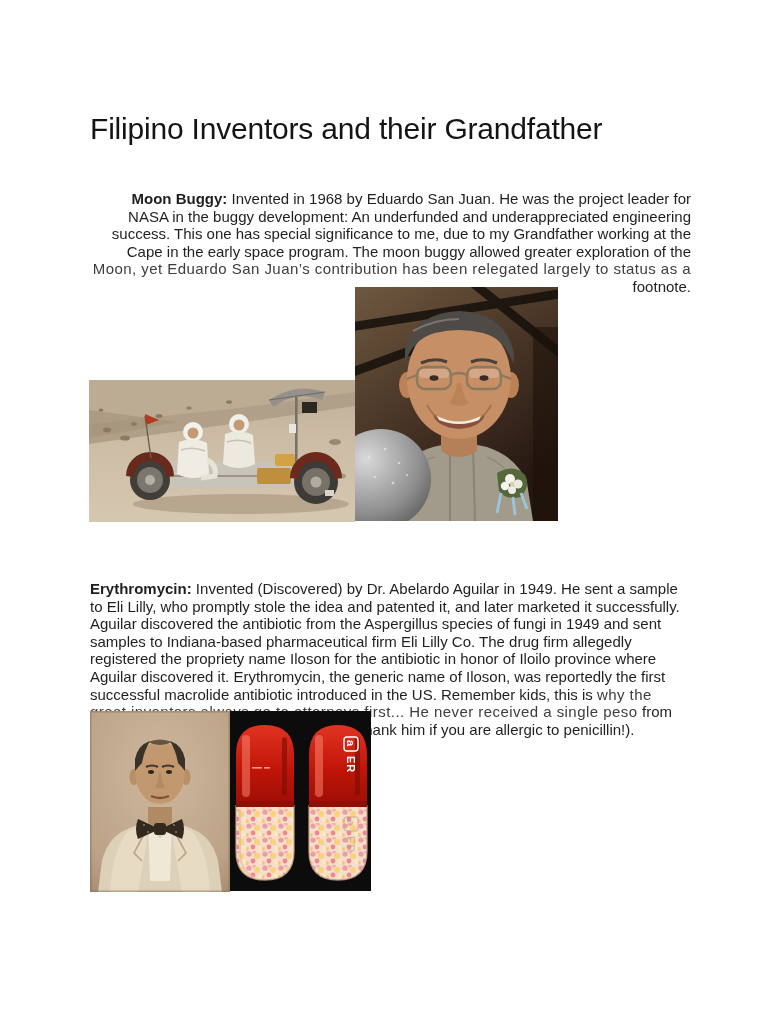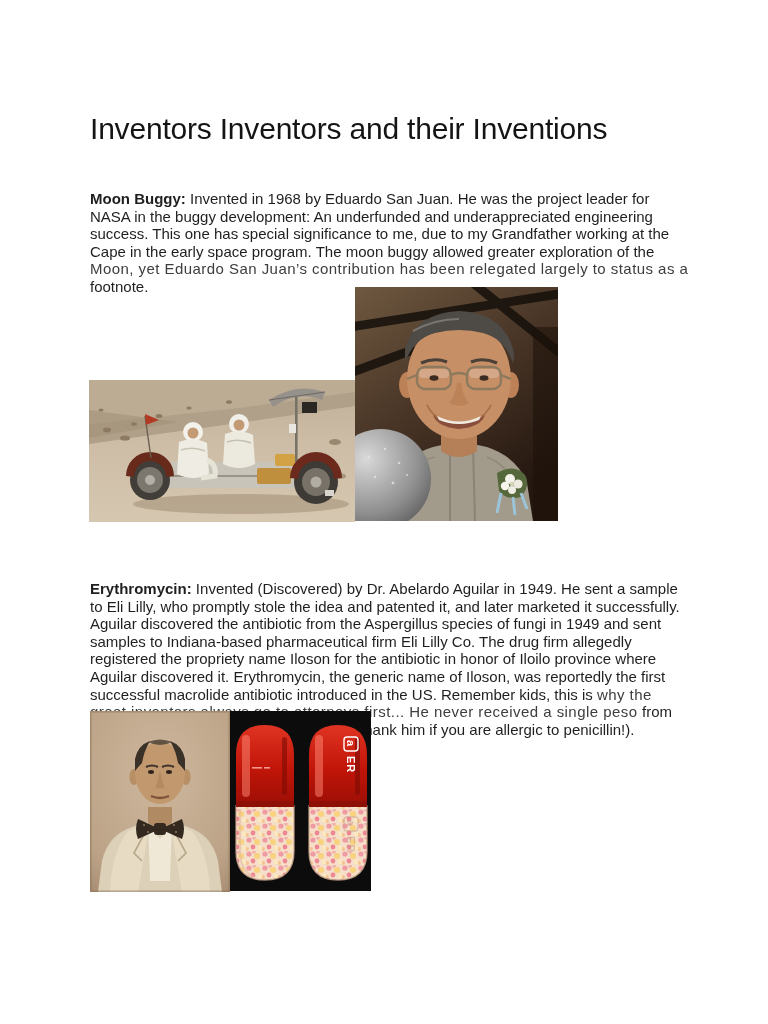--- a/index.html
+++ b/index.html
@@ -24,38 +24,38 @@
   }
   .para {
     position: absolute;
     left: 90px;
     width: 601px;
     font-size: 15px;
     line-height: 17.6px;
     color: #1f1f1f;
     text-align: left;
   }
-  .para-moon { top: 175px; }
+  .para-moon { top: 175px; text-align: right; }
   .para-ery  { top: 565px; }
   .lead { font-weight: 700; }
   .alt-type { letter-spacing: 0.45px; color: #3d3d3d; }
   .fig { position: absolute; }
   .fig svg { display: block; width: 100%; height: 100%; }
   .fig-rover    { left: 89px;  top: 380px; width: 266px; height: 142px; }
   .fig-sanjuan  { left: 355px; top: 287px; width: 203px; height: 234px; }
   .fig-aguilar  { left: 90px;  top: 711px; width: 140px; height: 181px; }
   .fig-capsules { left: 230px; top: 711px; width: 141px; height: 180px; }
   .imprint-text { font-family: "Liberation Sans", sans-serif; font-weight: 700; }
 </style>
 </head>
 <body>
 
 <div class="page">
 
-  <h1 class="doc-title">Inventors Inventors and their Inventions</h1>
+  <h1 class="doc-title">Filipino Inventors and their Grandfather</h1>
 
   <p class="para para-moon"><span class="lead">Moon Buggy:</span><span> Invented in 1968 by Eduardo San Juan. He was the project leader for NASA in the buggy development: An underfunded and underappreciated engineering success. This one has special significance to me, due to my Grandfather working at the Cape in the early space program. The moon buggy allowed greater exploration of the </span><span class="alt-type">Moon, yet Eduardo San Juan’s contribution has been relegated largely to status as a </span><span>footnote.</span></p>
 
   <div class="fig fig-rover" role="img" aria-label="Lunar moon buggy with two astronauts in white suits on sandy terrain">
     <svg viewBox="0 0 266 142" preserveAspectRatio="none">
       <defs>
         <linearGradient id="mbSand" x1="0" y1="0" x2="0" y2="1">
           <stop offset="0" stop-color="#bfae97"></stop>
           <stop offset="0.45" stop-color="#cdbda6"></stop>
           <stop offset="1" stop-color="#d6c7b0"></stop>

